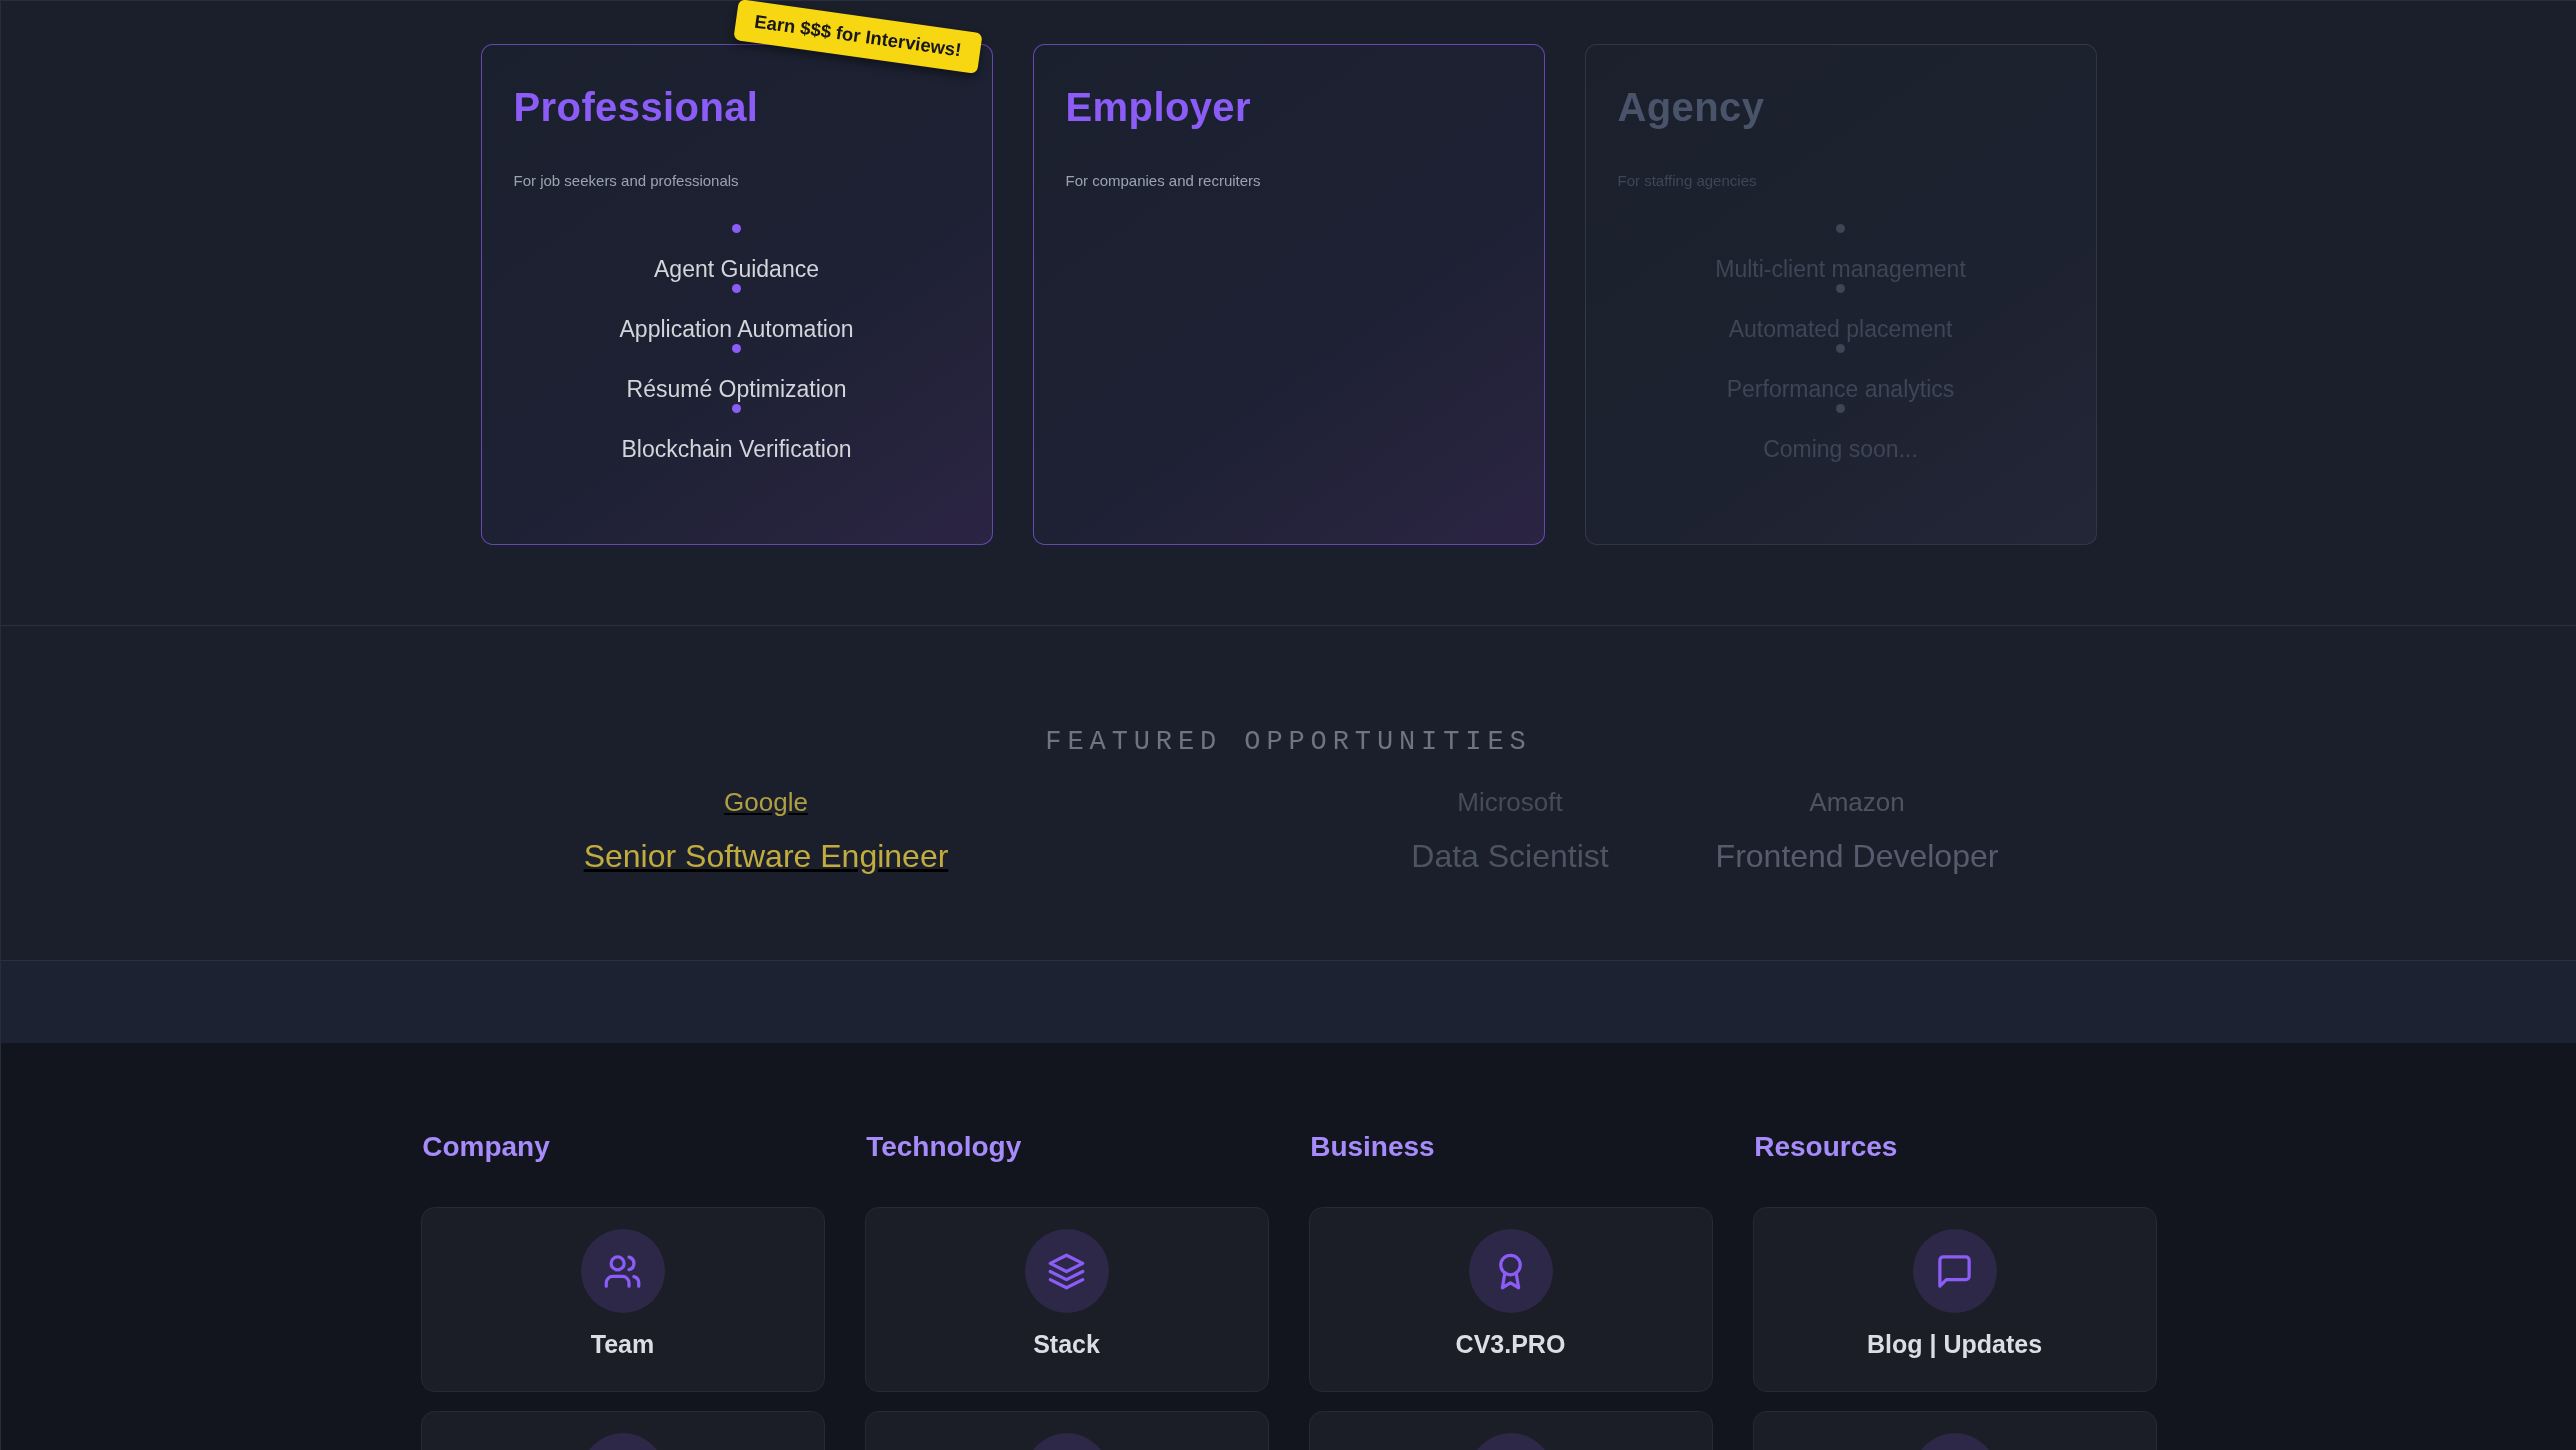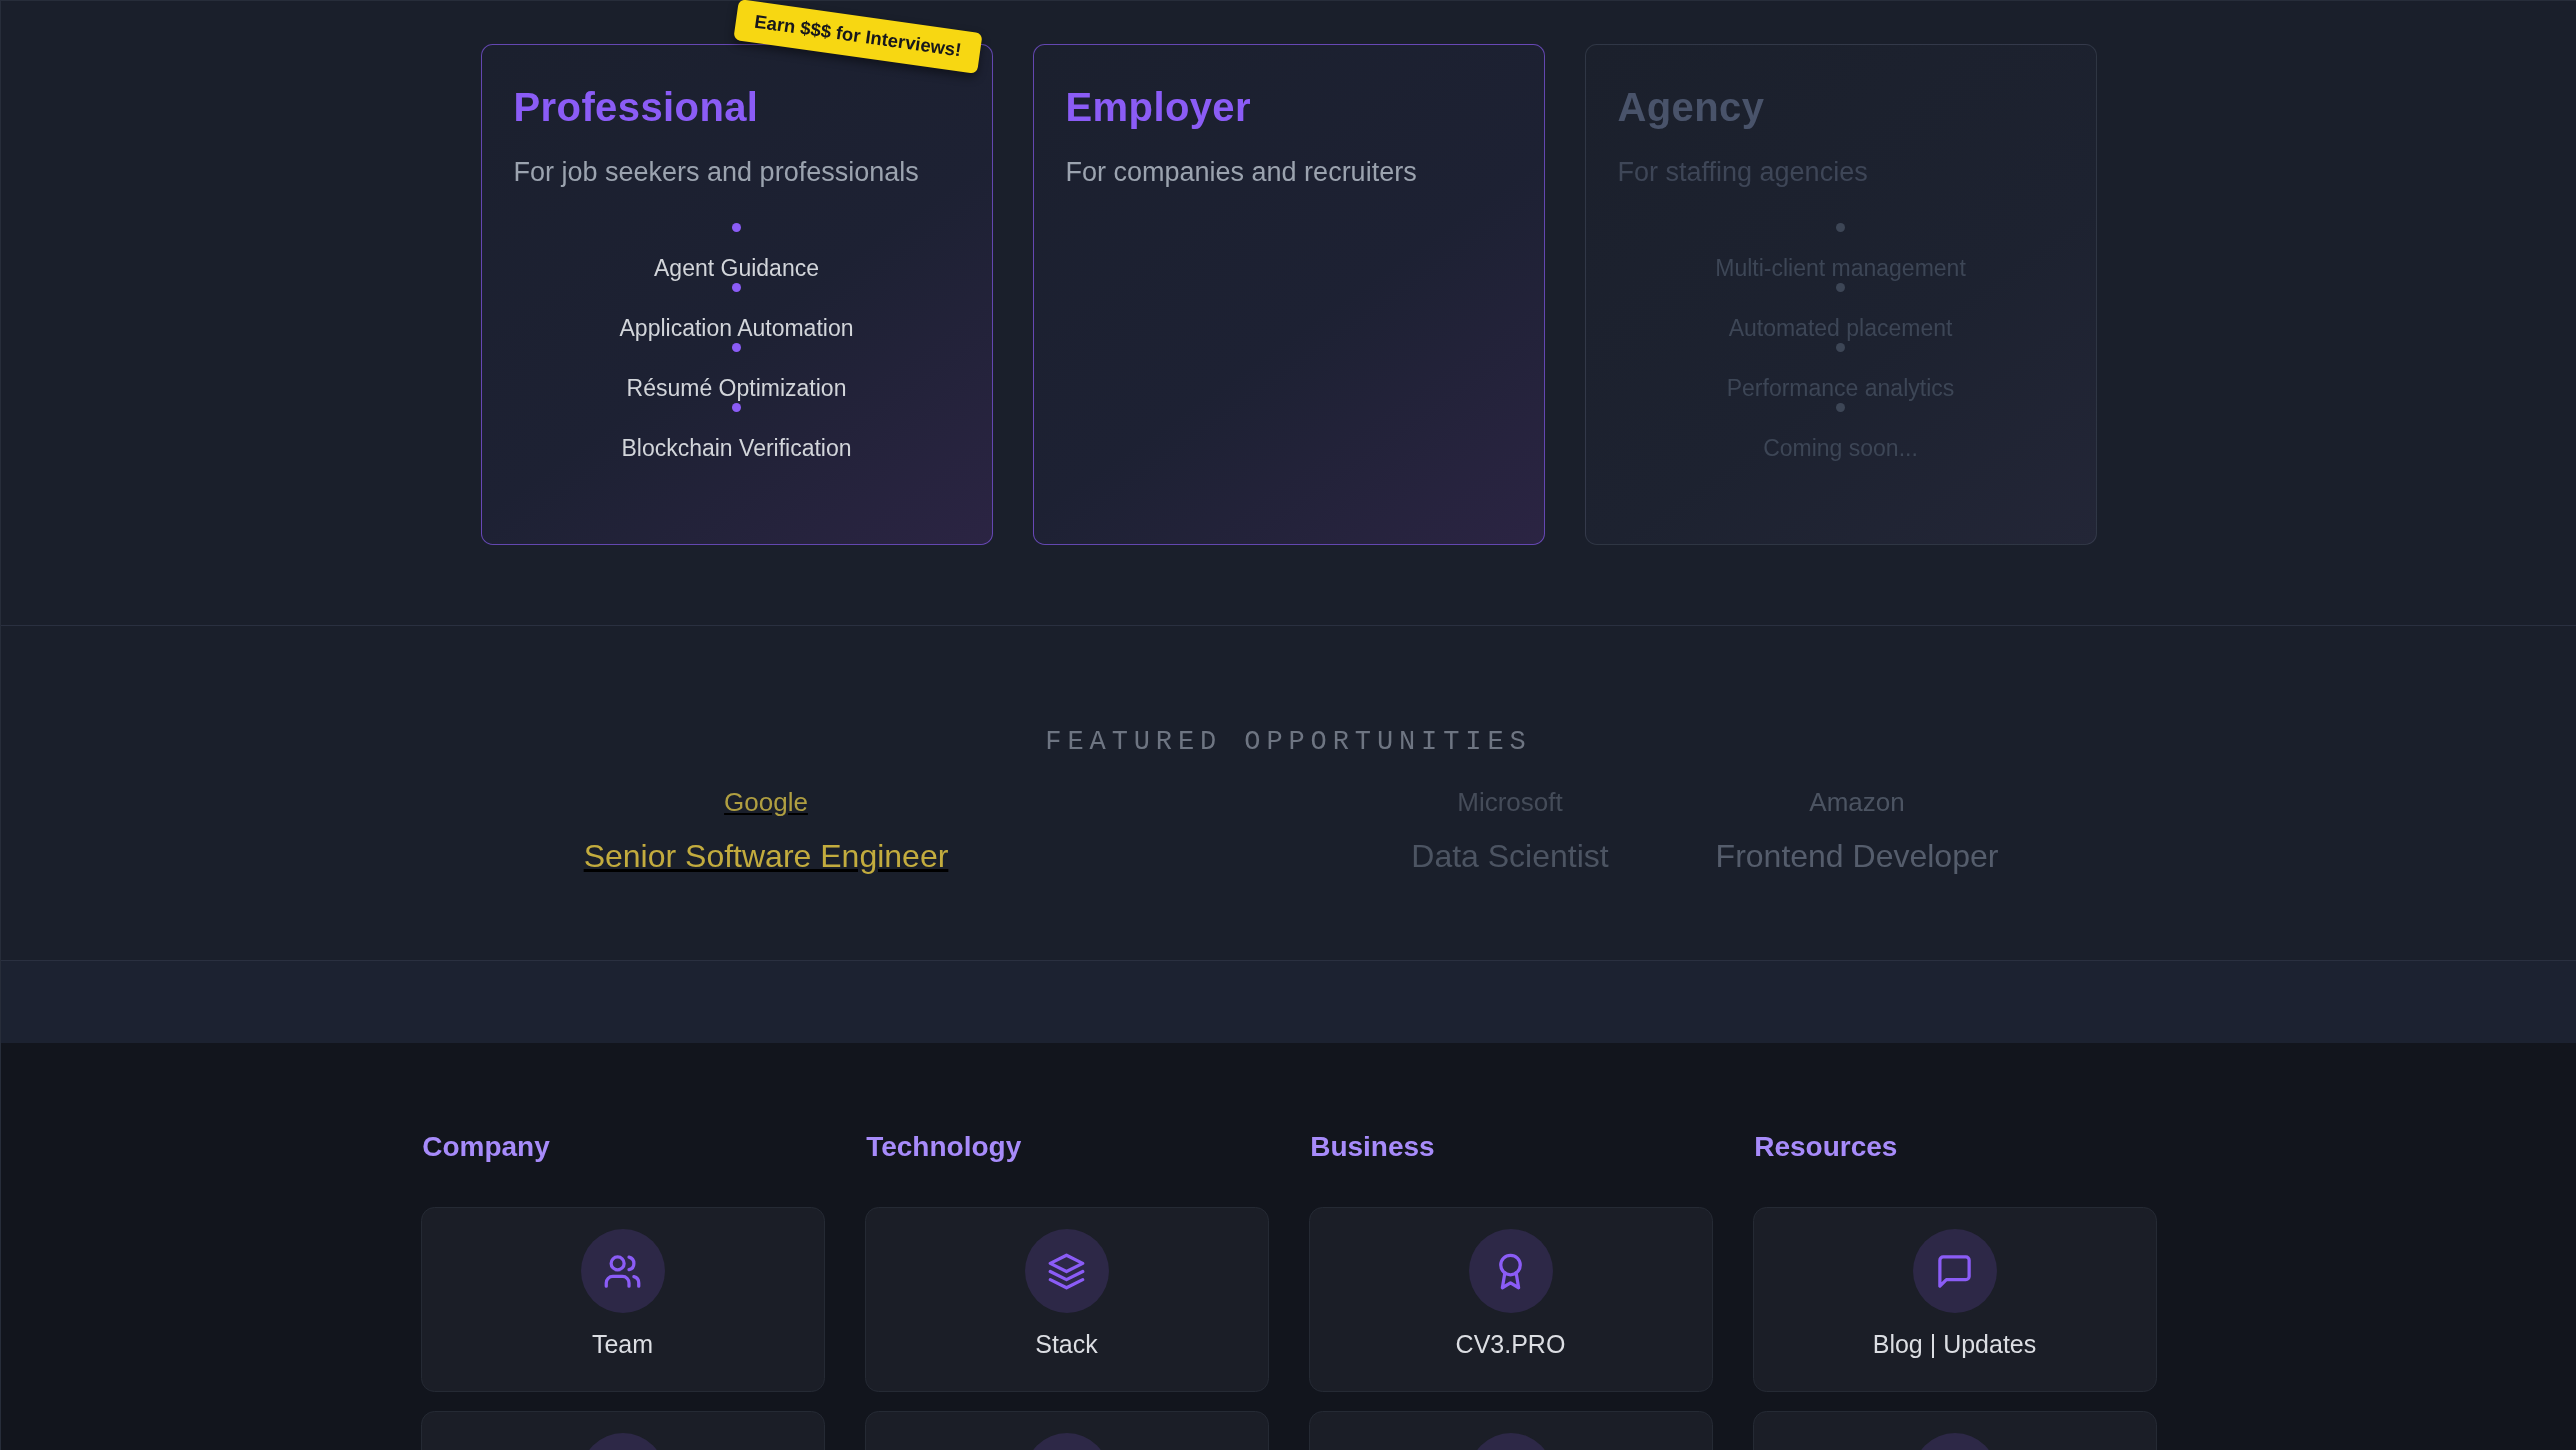--- a/index.html
+++ b/index.html
@@ -21,21 +21,21 @@
     padding:0 32px;
     border:1.7px solid rgba(139,92,246,0.65);
     border-radius:11.8px;
     background:linear-gradient(145deg,#1b202e 0%,#1d2133 55%,#2b2443 100%);
   }
   .plan-card.dim {
     border-color:rgba(120,130,150,0.22);
     background:linear-gradient(145deg,#1b202c 0%,#1d2230 60%,#232637 100%);
   }
   .plan-title { margin:40px 0 0; color:#8b5cf6; font-size:40px; font-weight:bold; letter-spacing:0.4px; }
-  .plan-sub   { margin:27px 0 0; color:#9ba3af; font-size:27px; }
+  .plan-sub   { margin:42px 0 0; color:#9ba3af; font-size:15px; }
   .plan-features { list-style:none; margin:35px 0 0; padding:0; }
   .plan-features li { display:flex; align-items:center; gap:23px; height:25px; margin-bottom:35px; color:#d2d5da; font-size:23px;flex-direction:column; }
   .dot { flex:0 0 auto; width:9.3px; height:9.3px; border-radius:50%; background:#8b5cf6; }
   .plan-card.dim .plan-title { color:#49536a; }
   .plan-card.dim .plan-sub   { color:#3e4657; }
   .plan-card.dim li          { color:#3d4656; }
   .plan-card.dim .dot        { background:#3d4656; }
 
   .ribbon {
     position:absolute; top:-29px; left:253px; z-index:3;
@@ -73,21 +73,21 @@
     display:flex; flex-direction:column; align-items:center;
     cursor:pointer;
   }
   .fcard.partial { margin-top:18.5px; }
   .icon-circle {
     margin-top:21px; width:84px; height:84px; border-radius:50%;
     background:#2d2847; flex:0 0 auto;
     display:flex; align-items:center; justify-content:center;
   }
   .icon-circle svg { width:39px; height:39px; stroke:#8b5cf6; fill:none; stroke-width:2; stroke-linecap:round; stroke-linejoin:round; }
-  .fcard-label { margin-top:17px; color:#dcdee3; font-size:25px; font-weight:normal; }
+  .fcard-label { margin-top:17px; color:#dcdee3; font-size:25px; font-weight:bold; }
 </style>
 </head>
 <body>
 
 <div class="page">
 
   <section class="plans">
     <div class="plans-row">
 
       <article class="plan-card">

